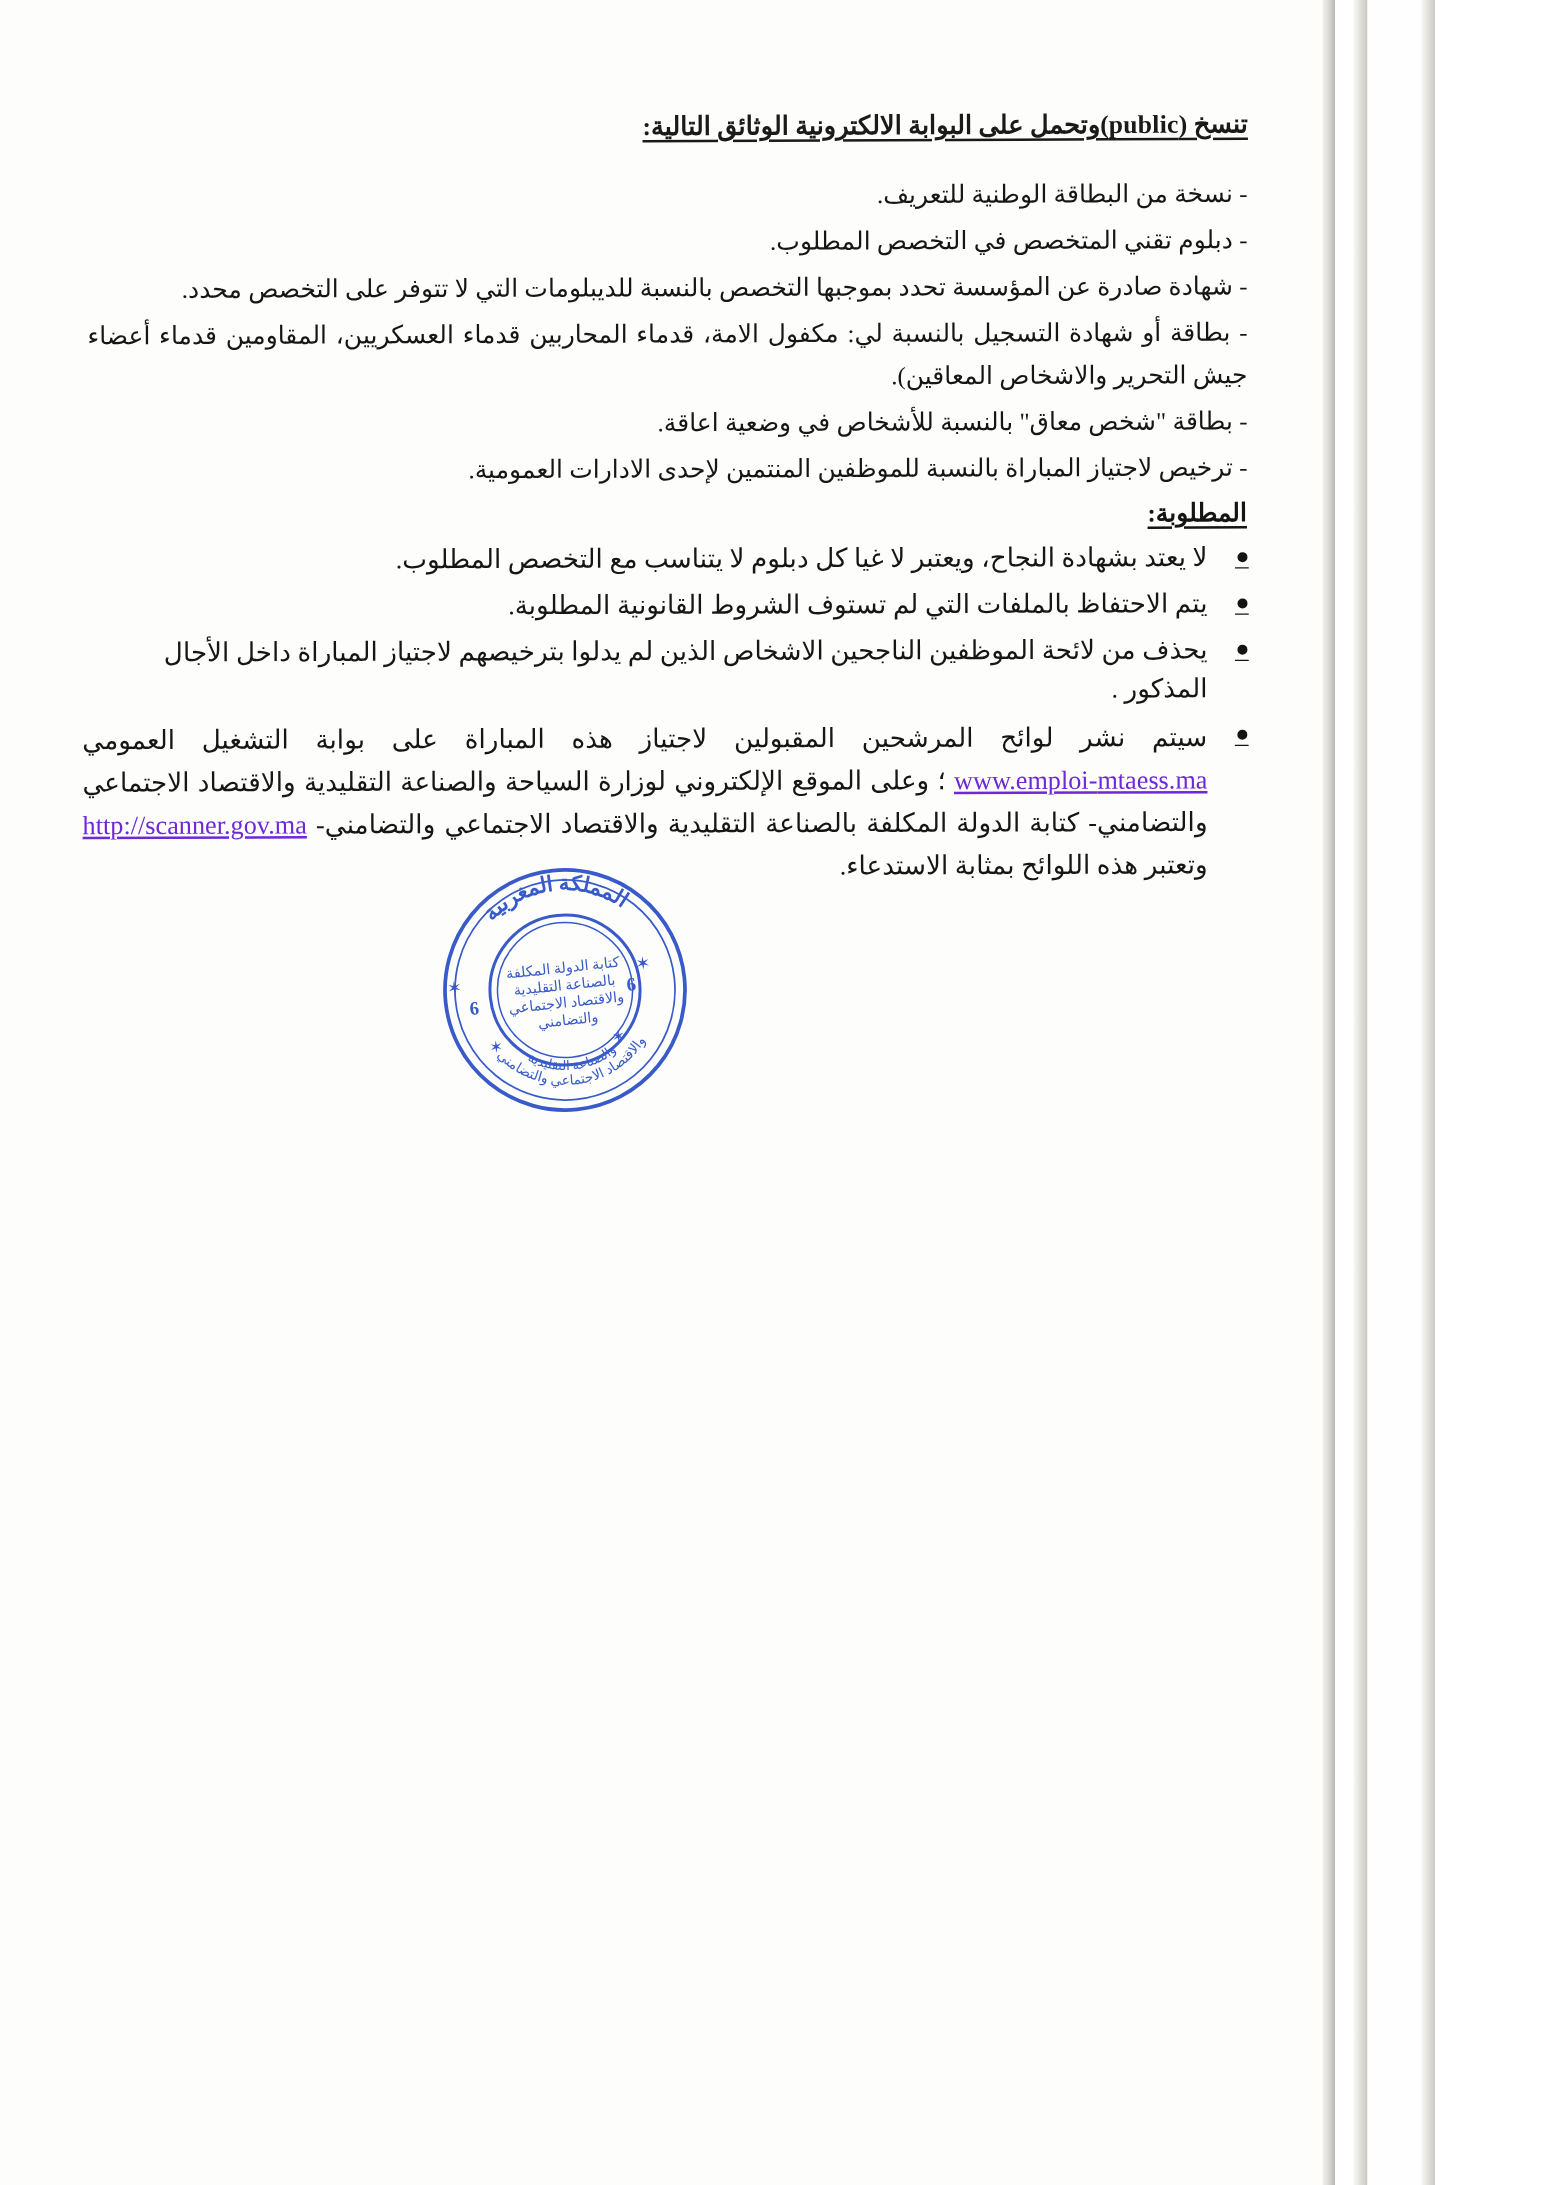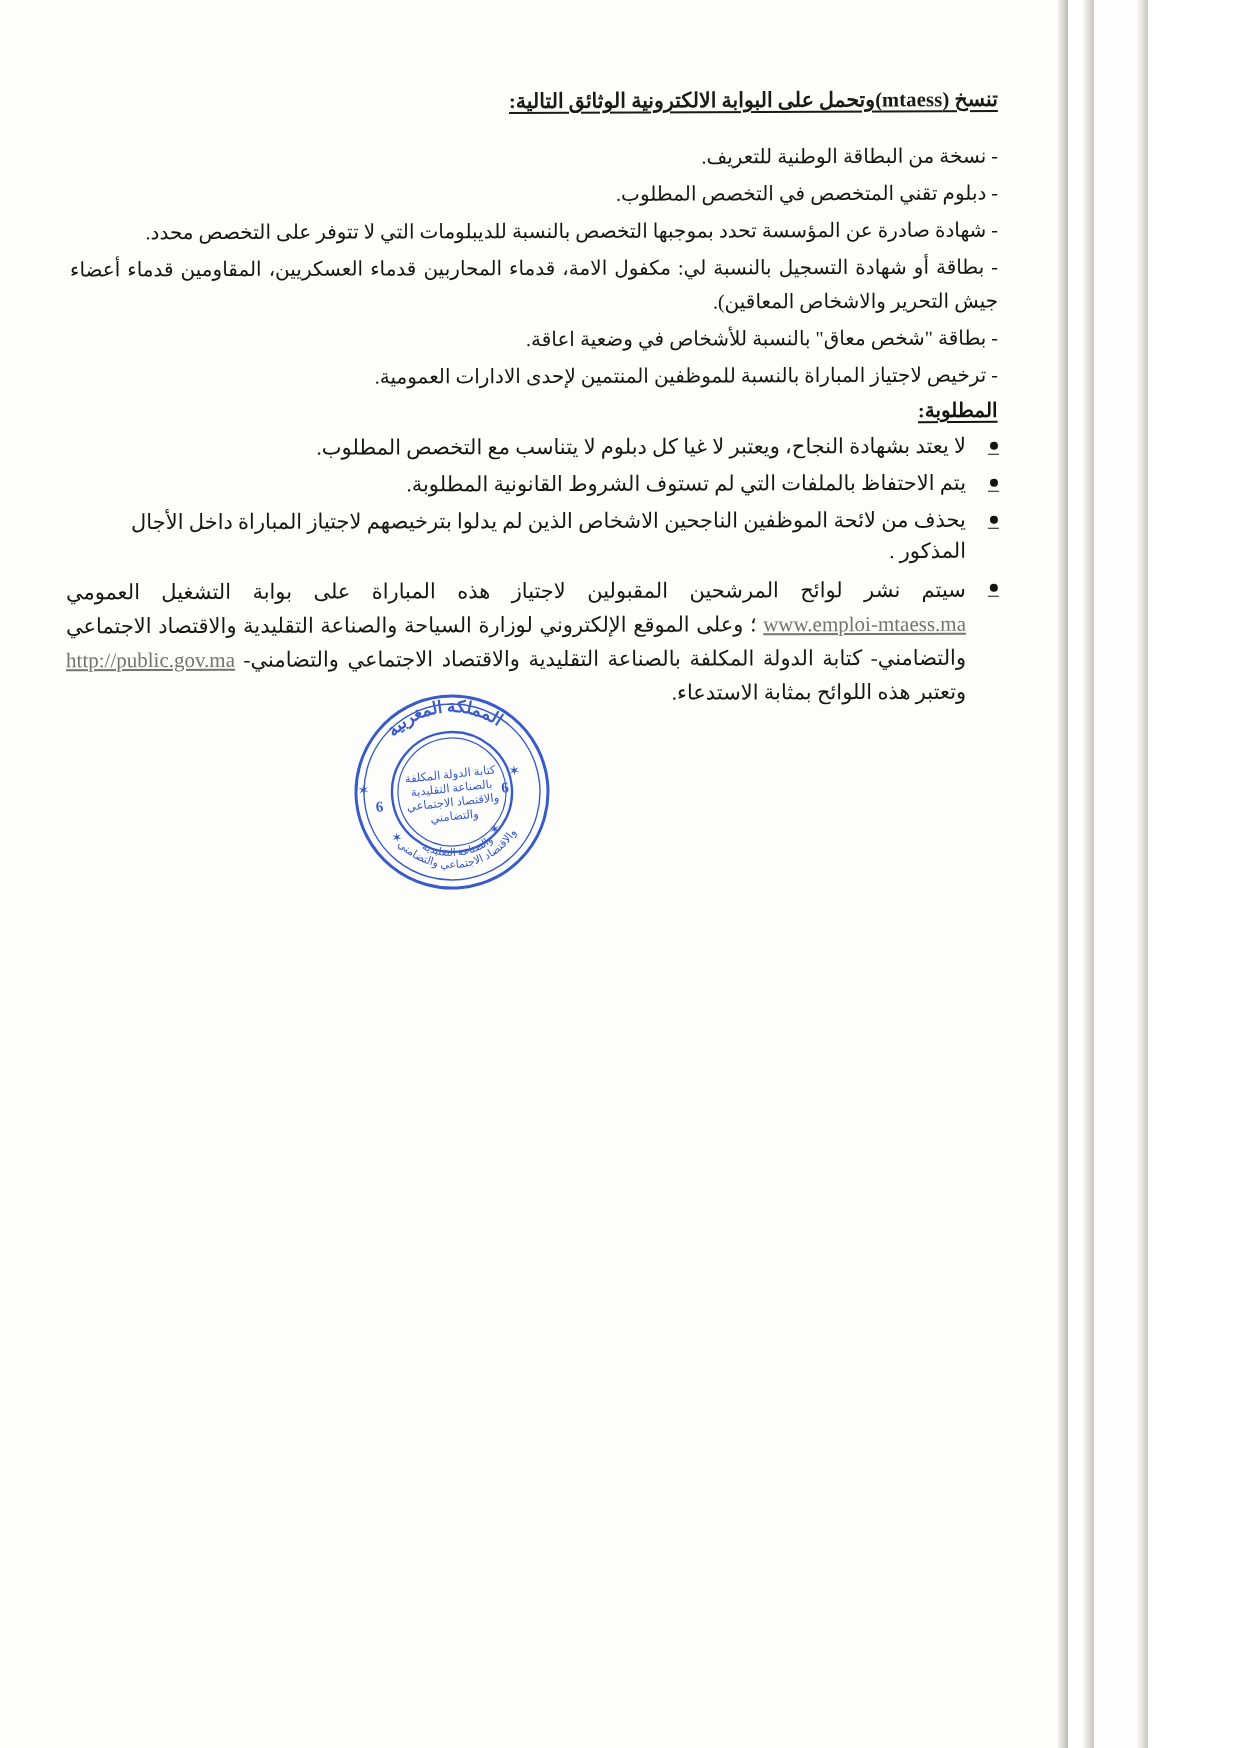--- a/index.html
+++ b/index.html
@@ -153,21 +153,21 @@
     width: 11px;
     height: 1px;
     background: #141414;
   }
   .notes-list li.justified {
     text-align: justify;
     text-align-last: right;
     line-height: 34px;
   }
   a.doclink {
-    color: #737373;
+    color: #6d28d9;
     text-decoration: underline;
     text-underline-offset: 2px;
     font-family: "Liberation Serif", serif;
     direction: ltr;
     unicode-bidi: embed;
   }
 
   
   .stamp {
     position: absolute;
@@ -180,21 +180,21 @@
   }
   .stamp svg { display: block; }
 </style>
 </head>
 <body>
 
 <div id="page">
 
   <div class="doc">
 
-    <div class="heading-main"><span>تنسخ (</span><span class="latin">mtaess</span><span>)وتحمل على البوابة الالكترونية الوثائق التالية:</span></div>
+    <div class="heading-main"><span>تنسخ (</span><span class="latin">public</span><span>)وتحمل على البوابة الالكترونية الوثائق التالية:</span></div>
 
     <ul class="dash-list">
       <li>- نسخة من البطاقة الوطنية للتعريف.</li>
       <li>- دبلوم تقني المتخصص في التخصص المطلوب.</li>
       <li>- شهادة صادرة عن المؤسسة تحدد بموجبها التخصص بالنسبة للديبلومات التي لا تتوفر على التخصص محدد.</li>
       <li class="wide">- بطاقة أو شهادة التسجيل بالنسبة لي: مكفول الامة، قدماء المحاربين قدماء العسكريين، المقاومين قدماء أعضاء جيش التحرير والاشخاص المعاقين).</li>
       <li>- بطاقة "شخص معاق" بالنسبة للأشخاص في وضعية اعاقة.</li>
       <li>- ترخيص لاجتياز المباراة بالنسبة للموظفين المنتمين لإحدى الادارات العمومية.</li>
     </ul>
 
@@ -211,21 +211,21 @@
       </li>
       <li>
         <span class="bullet"></span>
         <span>يحذف من لائحة الموظفين الناجحين الاشخاص الذين لم يدلوا بترخيصهم لاجتياز المباراة داخل الأجال المذكور .</span>
       </li>
       <li class="justified">
         <span class="bullet"></span>
         <span>سيتم نشر لوائح المرشحين المقبولين لاجتياز هذه المباراة على بوابة التشغيل العمومي</span>
         <a class="doclink" href="#">www.emploi-</a><a class="doclink" href="#">mtaess.ma</a>
         <span>؛ وعلى الموقع الإلكتروني لوزارة السياحة والصناعة التقليدية والاقتصاد الاجتماعي والتضامني- كتابة الدولة المكلفة بالصناعة التقليدية والاقتصاد الاجتماعي والتضامني-</span>
-        <a class="doclink" href="#">http://public.gov.ma</a>
+        <a class="doclink" href="#">http://scanner.gov.ma</a>
         <span>وتعتبر هذه اللوائح بمثابة الاستدعاء.</span>
       </li>
     </ul>
 
     <div class="stamp">
       <svg viewBox="0 0 212 212" width="212" height="212" aria-hidden="true">
         <defs>
           <path id="arcOuter" d="M 26 106 A 80 80 0 0 1 186 106" fill="none"></path>
           <path id="arcBottom" d="M 30 106 A 76 76 0 0 0 182 106" fill="none"></path>
           <path id="arcBottom2" d="M 42 106 A 64 64 0 0 0 170 106" fill="none"></path>

